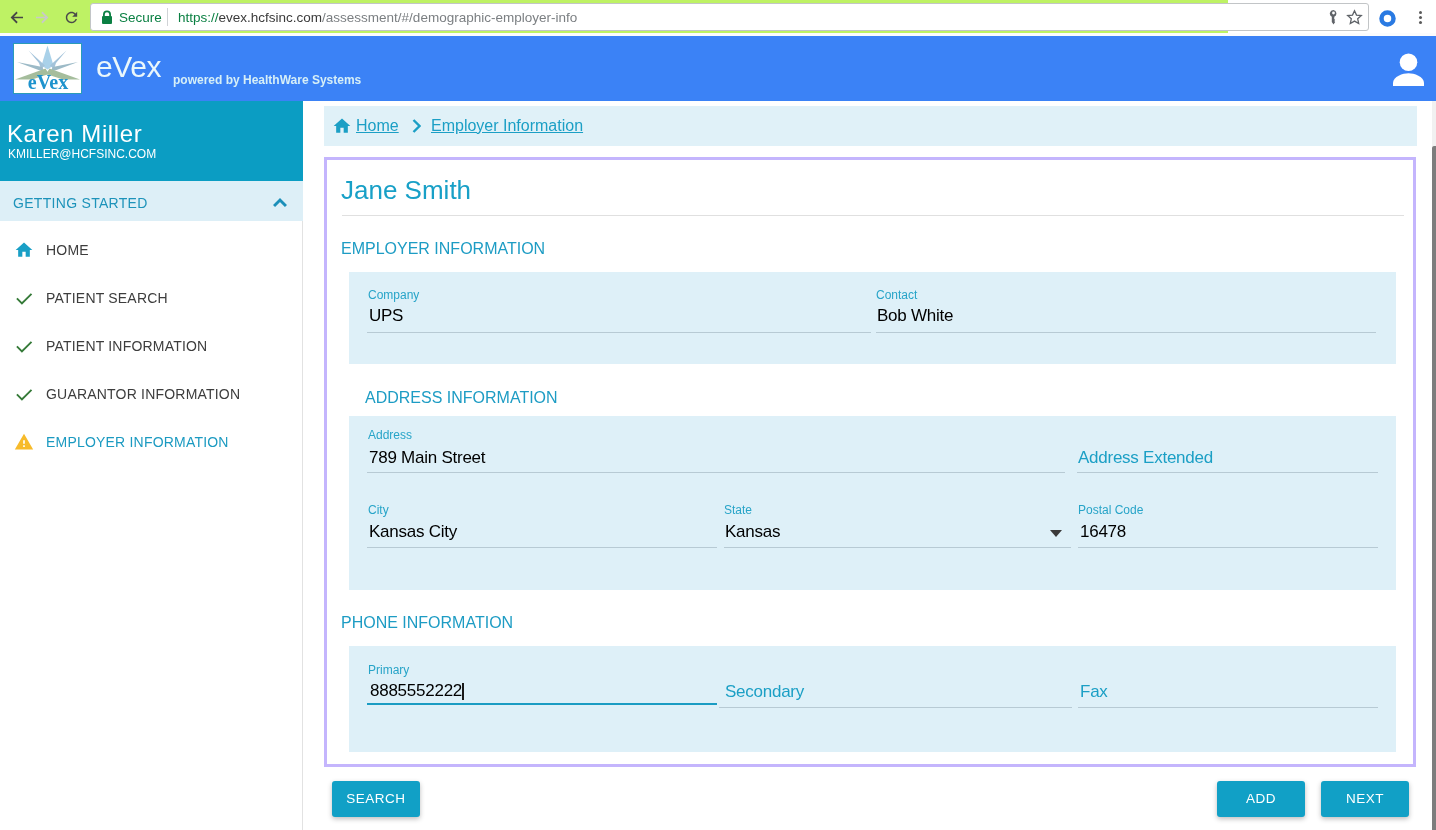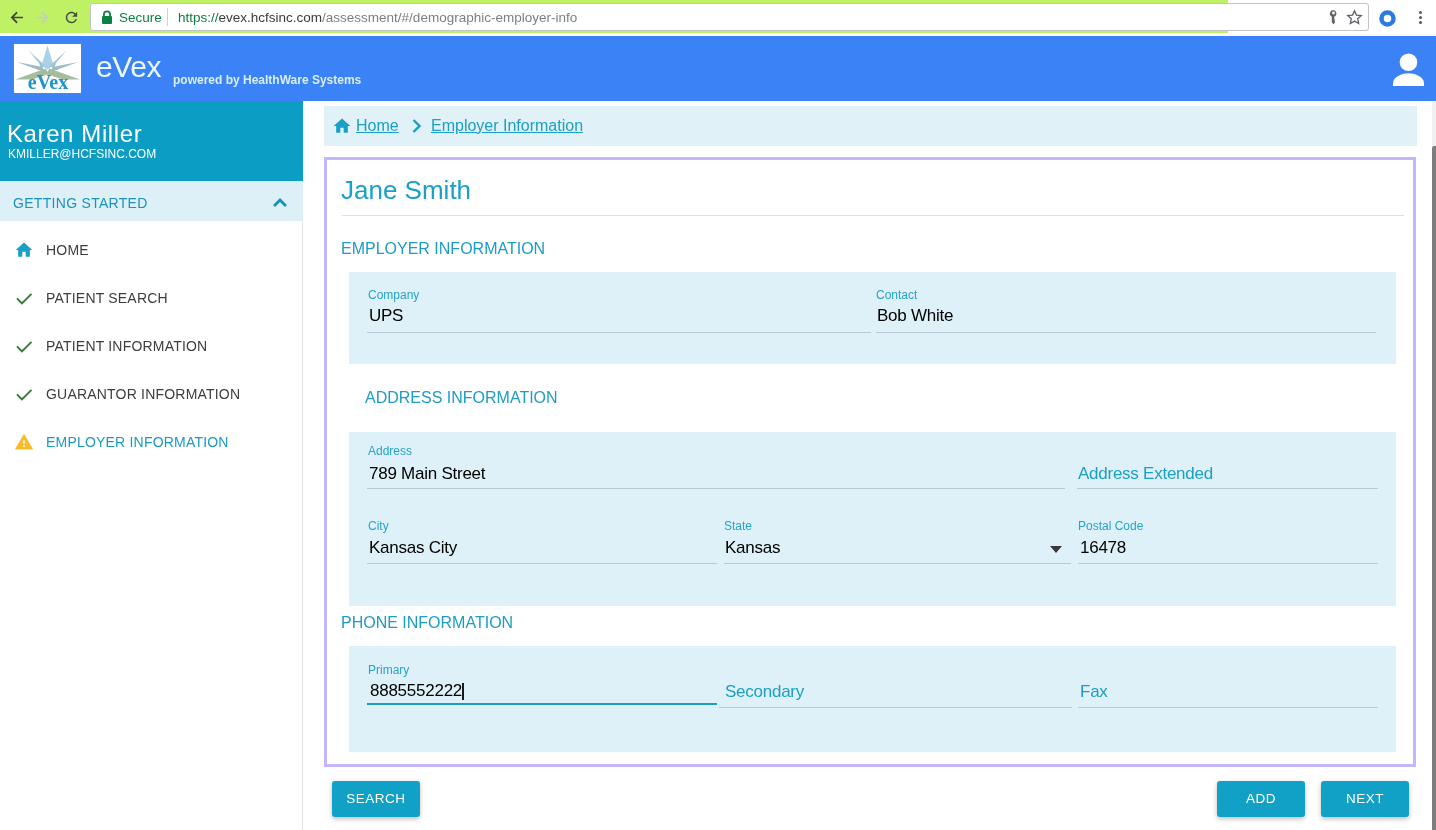--- a/index.html
+++ b/index.html
@@ -163,21 +163,21 @@
   <div class="panel" style="top:112px;height:92px;">
     <div class="flabel" style="left:19px;top:16px;">Company</div>
     <div class="fvalue" style="left:20px;top:34px;">UPS</div>
     <div class="fline" style="left:18px;top:60px;width:504px;"></div>
     <div class="flabel" style="left:527px;top:16px;">Contact</div>
     <div class="fvalue" style="left:528px;top:34px;">Bob White</div>
     <div class="fline" style="left:527px;top:60px;width:500px;"></div>
   </div>
 
   <div class="sectitle" style="left:30px;top:229px;margin-left:8px;">ADDRESS INFORMATION</div>
-  <div class="panel" style="top:272px;height:174px;">
+  <div class="panel" style="top:256px;height:174px;">
     <div class="flabel" style="left:19px;top:12px;">Address</div>
     <div class="fvalue" style="left:20px;top:32px;">789 Main Street</div>
     <div class="fline" style="left:18px;top:56px;width:698px;"></div>
     <div class="fplace" style="left:729px;top:32px;">Address Extended</div>
     <div class="fline" style="left:728px;top:56px;width:301px;"></div>
 
     <div class="flabel" style="left:19px;top:87px;">City</div>
     <div class="fvalue" style="left:20px;top:106px;">Kansas City</div>
     <div class="fline" style="left:18px;top:131px;width:350px;"></div>
     <div class="flabel" style="left:375px;top:87px;">State</div>

